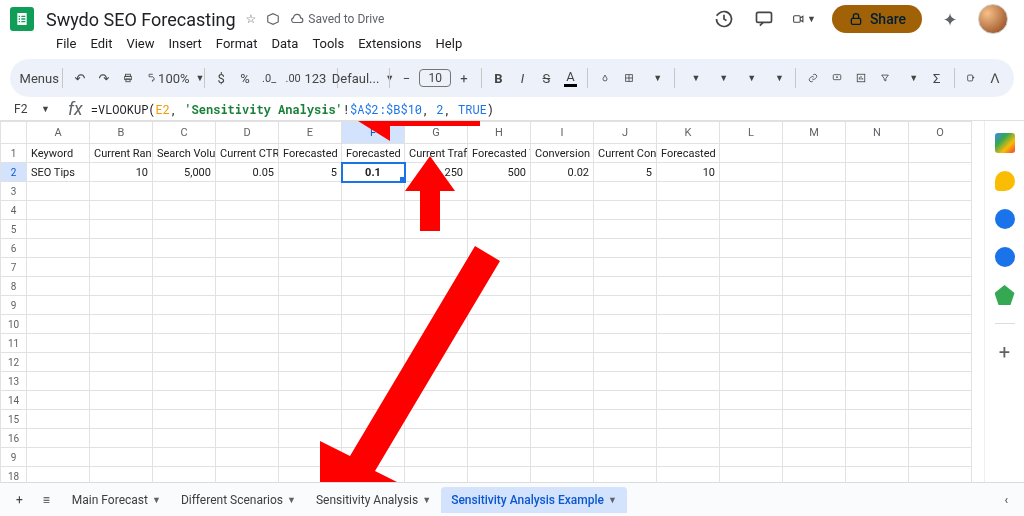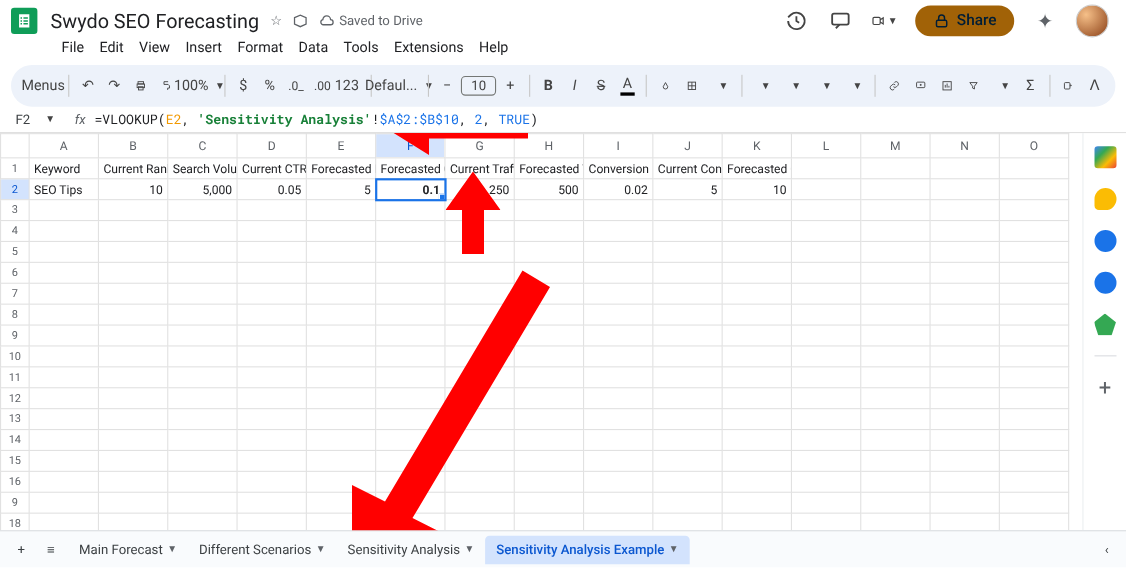--- a/index.html
+++ b/index.html
@@ -29,42 +29,42 @@
 .toolbar .sep { width:1px; height:20px; background:#c7c7c7; margin:0 4px;}
 .toolbar .pill { display:flex;align-items:center; gap:4px;}
 .font-size-box { border:1px solid #747775; border-radius:4px; padding:1px 8px; font-size:12px;}
 .toolbar svg { width:16px;height:16px; }
 .dropdown-caret { font-size:9px; margin-left:2px; color:#444;}
 .tb-end { margin-left:auto; display:flex; align-items:center;}
 
 
 .formula-row { display:flex; align-items:center; height:24px; border-bottom:1px solid #e0e0e0; padding:0 10px 0 10px; font-size:13px;}
 .name-box { width:44px; font-size:12px; padding:2px 4px; display:flex;align-items:center;justify-content:space-between;color:#3c4043;}
-.fx-label { font-style:italic; color:#5f6368; margin:0 8px 0 14px; font-size:12px;}
+.fx-label { font-style:italic; color:#5f6368; margin:0 8px 0 14px; font-size:18px;}
 .formula-text { font-family: "Roboto Mono", monospace; font-size:12px; color:#202124;}
 .formula-text .fn { color:#202124;}
 .formula-text .ref1 { color:#f29900;}
 .formula-text .str { color:#188038;font-weight:bold;}
 .formula-text .ref2 { color:#1a73e8;}
 .formula-text .num { color:#1a73e8;}
 .formula-text .kw { color:#1a73e8;}
 
 
 .sheet-wrap { flex:1; display:flex; overflow:hidden; position:relative;}
 .grid { flex:1; overflow:hidden; position:relative;}
 table { border-collapse:collapse; table-layout:fixed; width: 960px;}
 th, td { border:1px solid #e1e1e1; height:19px; font-size:11px; padding:0 4px; overflow:hidden; white-space:nowrap; text-overflow:clip;}
 thead th { background:#fff; color:#5f6368; font-weight:normal; text-align:center; height:22px; font-size:11px;}
 .rowhdr { background:#fff; color:#5f6368; text-align:center; width:26px; font-size:10px;}
 th.colhdr { width:63px;}
 td { text-align:left;}
 td.num { text-align:right;}
 .sel-row .rowhdr { background:#d3e3fd; color:#0b57d0;}
 th.sel-col { background:#d3e3fd; color:#0b57d0;}
-td.selected { outline:2px solid #1a73e8; outline-offset:-1px; position:relative; font-weight:bold; text-align:right;}
+td.selected { outline:2px solid #1a73e8; outline-offset:-1px; position:relative; font-weight:bold; text-align:center;}
 td.selected::after { content:""; position:absolute; right:-3px; bottom:-3px; width:6px;height:6px; background:#1a73e8; border:1px solid #fff;}
 
 
 .sidepanel { width:40px; border-left:1px solid #eceff1; display:flex; flex-direction:column; align-items:center; gap:18px; padding-top:12px;}
 .sidepanel .sp { width:20px;height:20px; border-radius:3px;}
 
 
 .sheettabs { height:34px; border-top:1px solid #dadce0; display:flex; align-items:center; padding:0 8px; gap:4px; font-size:12px; color:#3c4043; background:#f9fbfd;}
 .sheettabs .tabbtn { padding:6px 8px;}
 .sheettabs .tab { padding:6px 10px; display:flex; align-items:center; gap:4px; border-radius:4px 4px 0 0;}

